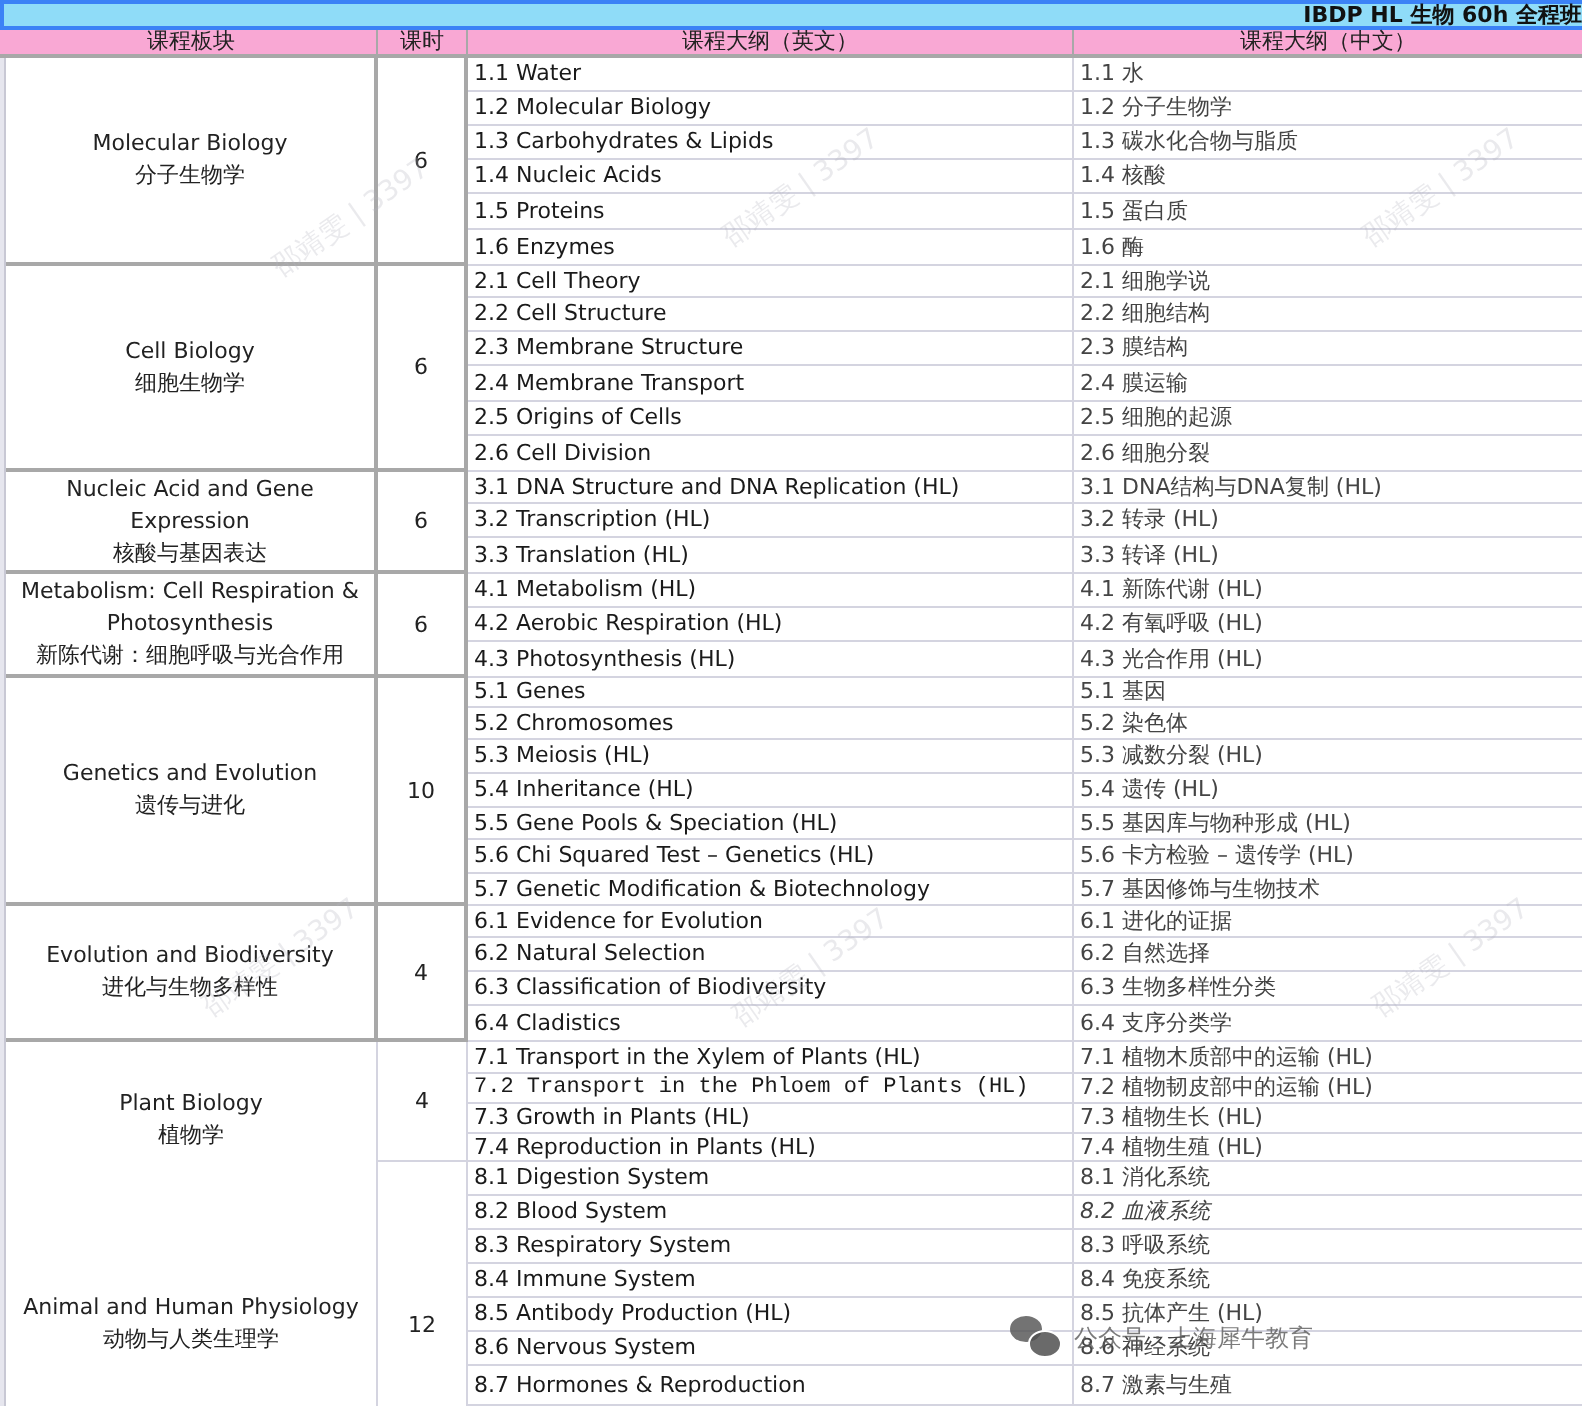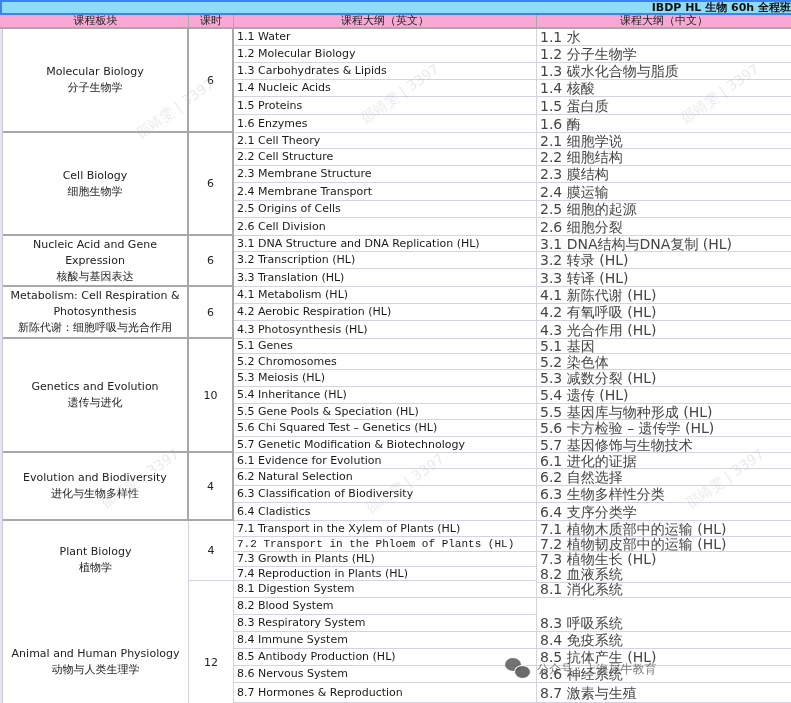--- a/index.html
+++ b/index.html
@@ -21,21 +21,21 @@
             display: flex; flex-direction: column; align-items: center; justify-content: center;
             text-align: center; font-size: 11px; line-height: 16px; color: #222; background: #fff; }
   .hours { position: absolute; left: 189px; width: 45px; box-sizing: border-box;
            border-bottom: 2px solid #a8a8a8; border-right: 2px solid #a8a8a8;
            display: flex; align-items: center; justify-content: center;
            font-size: 11px; color: #222; background: #fff; }
   .topic { position: absolute; box-sizing: border-box; border-bottom: 1px solid #d4d4e0;
            font-size: 11px; line-height: 16px; padding-left: 3px; white-space: nowrap; overflow: hidden;
            display: flex; align-items: center; background: #fff; }
   .topic.en { left: 234px; width: 303px; border-right: 1px solid #d4d4e0; color: #1a1a1a; }
-  .topic.cn { left: 537px; width: 254px; color: #444; font-size: 14px; }
+  .topic.cn { left: 537px; width: 254px; color: #444; font-size: 11px; }
   .watermark { position: absolute; color: rgba(180,180,190,0.28); font-size: 14px;
                transform: rotate(-35deg); white-space: nowrap; pointer-events: none; }
   .footer-mark { position: absolute; left: 505px; top: 655px; height: 28px; display: flex;
                  align-items: center; gap: 6px; color: rgba(90,90,90,0.8); font-size: 12px; }
   .wechat-icon { width: 26px; height: 22px; position: relative; }
   .wechat-icon .b1 { position: absolute; left: 0; top: 0; width: 16px; height: 13px; border-radius: 50%; background: rgba(80,80,80,0.8); }
   .wechat-icon .b2 { position: absolute; left: 9px; top: 7px; width: 15px; height: 12px; border-radius: 50%; background: rgba(80,80,80,0.85); border: 1px solid #fff; }
 </style>
 </head>
 <body>
@@ -164,21 +164,21 @@
     <div class="topic cn" style="top: 521px; height: 16px;">7.1 植物木质部中的运输 (HL)</div>
     <div class="topic en" style="top: 537px; height: 15px; font-family: Liberation Mono, monospace;">7.2 Transport in the Phloem of Plants (HL)</div>
     <div class="topic cn" style="top: 537px; height: 15px;">7.2 植物韧皮部中的运输 (HL)</div>
     <div class="topic en" style="top: 552px; height: 15px;">7.3 Growth in Plants (HL)</div>
     <div class="topic cn" style="top: 552px; height: 15px;">7.3 植物生长 (HL)</div>
     <div class="topic en" style="top: 567px; height: 14px;">7.4 Reproduction in Plants (HL)</div>
     <div class="topic cn" style="top: 567px; height: 14px;">7.4 植物生殖 (HL)</div>
     <div class="topic en" style="top: 581px; height: 17px;">8.1 Digestion System</div>
     <div class="topic cn" style="top: 581px; height: 17px;">8.1 消化系统</div>
     <div class="topic en" style="top: 598px; height: 17px;">8.2 Blood System</div>
-    <div class="topic cn" style="top: 566px; height: 17px;">8.2 血液系统</div>
+    <div class="topic cn" style="top: 598px; height: 17px; font-style: italic;">8.2 血液系统</div>
     <div class="topic en" style="top: 615px; height: 17px;">8.3 Respiratory System</div>
     <div class="topic cn" style="top: 615px; height: 17px;">8.3 呼吸系统</div>
     <div class="topic en" style="top: 632px; height: 17px;">8.4 Immune System</div>
     <div class="topic cn" style="top: 632px; height: 17px;">8.4 免疫系统</div>
     <div class="topic en" style="top: 649px; height: 17px;">8.5 Antibody Production (HL)</div>
     <div class="topic cn" style="top: 649px; height: 17px;">8.5 抗体产生 (HL)</div>
     <div class="topic en" style="top: 666px; height: 17px;">8.6 Nervous System</div>
     <div class="topic cn" style="top: 666px; height: 17px;">8.6 神经系统</div>
     <div class="topic en" style="top: 683px; height: 20px;">8.7 Hormones &amp; Reproduction</div>
     <div class="topic cn" style="top: 683px; height: 20px;">8.7 激素与生殖</div>

